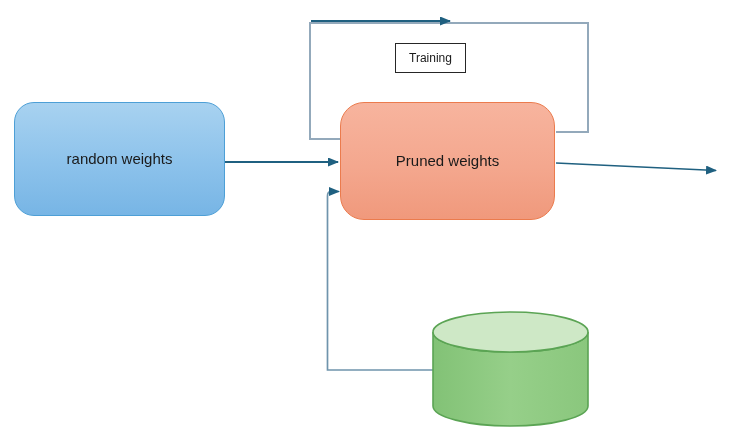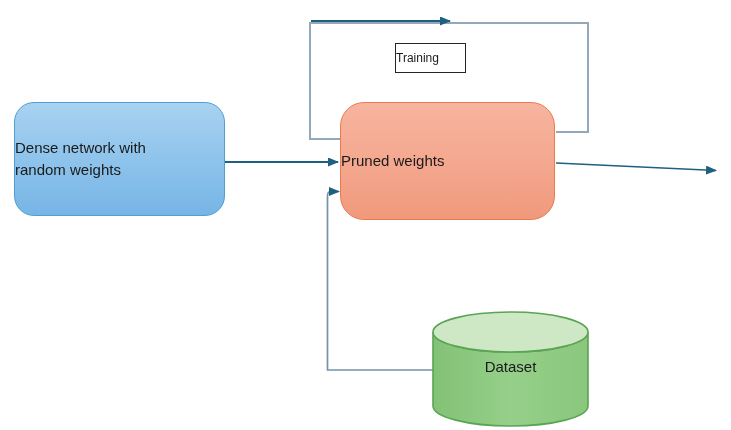--- a/index.html
+++ b/index.html
@@ -13,21 +13,21 @@
     color: #1a1a1a;
   }
   .layer {
     position: absolute;
     left: 0; top: 0;
   }
   .node {
     position: absolute;
     display: flex;
     flex-direction: column;
-    align-items: flex-start;
+    align-items: center;
     justify-content: center;
     text-align: center;
     box-sizing: border-box;
     font-size: 15px;
     line-height: 1.45;
   }
   .node-dense {
     left: 14px; top: 102px;
     width: 211px; height: 114px;
     border: 1.6px solid #4D9FD6;
@@ -82,27 +82,25 @@
 
     <line x1="556" y1="163" x2="716" y2="170.5" stroke-width="1.7" marker-end="url(#arrowDark)" stroke="#1F6080"></line>
 
     <path d="M433,370 L327.5,370 L327.5,196 Q327.5,191.5 331,191.5 L339,191.5" fill="none" stroke-width="1.7" marker-end="url(#arrowDark)" stroke="#6F94AC"></path>
 
     <path d="M433,332 A77.5,20 0 0 0 588,332 L588,406 A77.5,20 0 0 1 433,406 Z" fill="url(#cylGrad)" stroke-width="1.6" stroke="#5BA454"></path>
     <ellipse cx="510.5" cy="332" rx="77.5" ry="20" stroke-width="1.6" fill="#CEE8C6" stroke="#5BA454"></ellipse>
   </svg>
 
   <div class="node node-dense">
-    <span>Dense network with</span>
     <span>random weights</span>
   </div>
 
   <div class="node node-pruned">
     <span>Pruned weights</span>
   </div>
 
   <div class="node node-training">
     <span>Training</span>
   </div>
 
-  <div class="dataset-label">Dataset</div>
 
 </div>
 
 </body></html>

